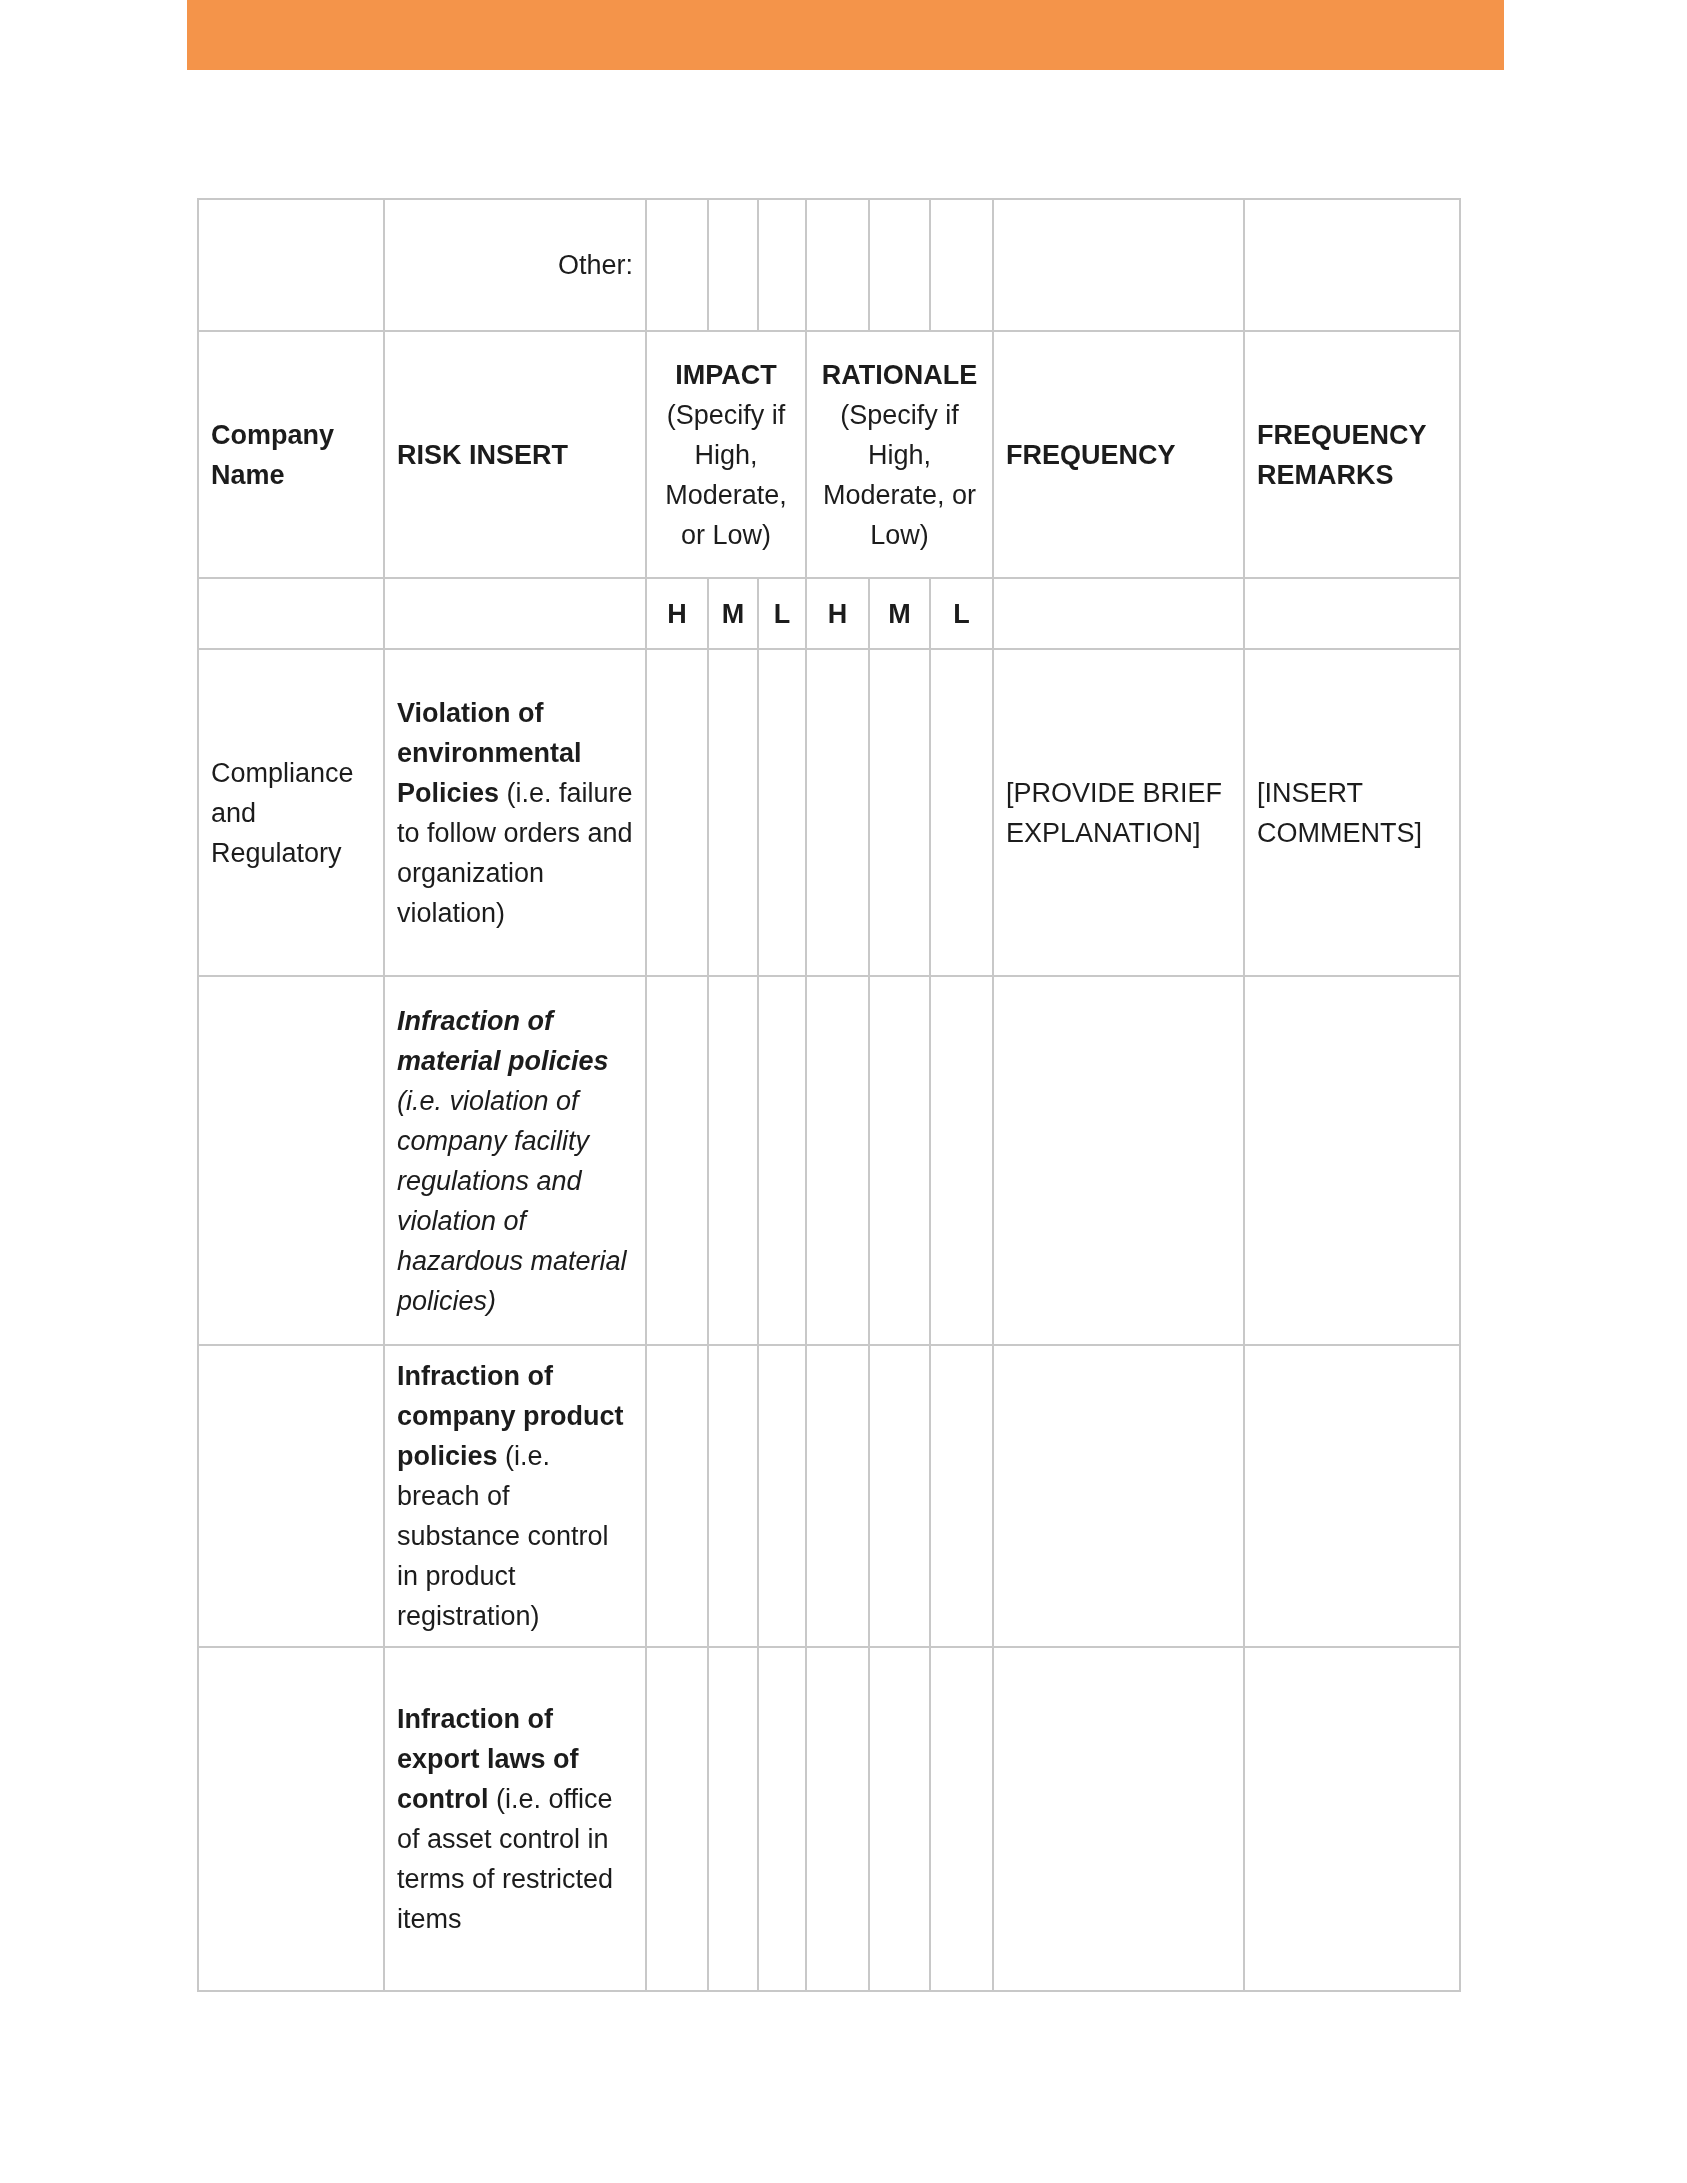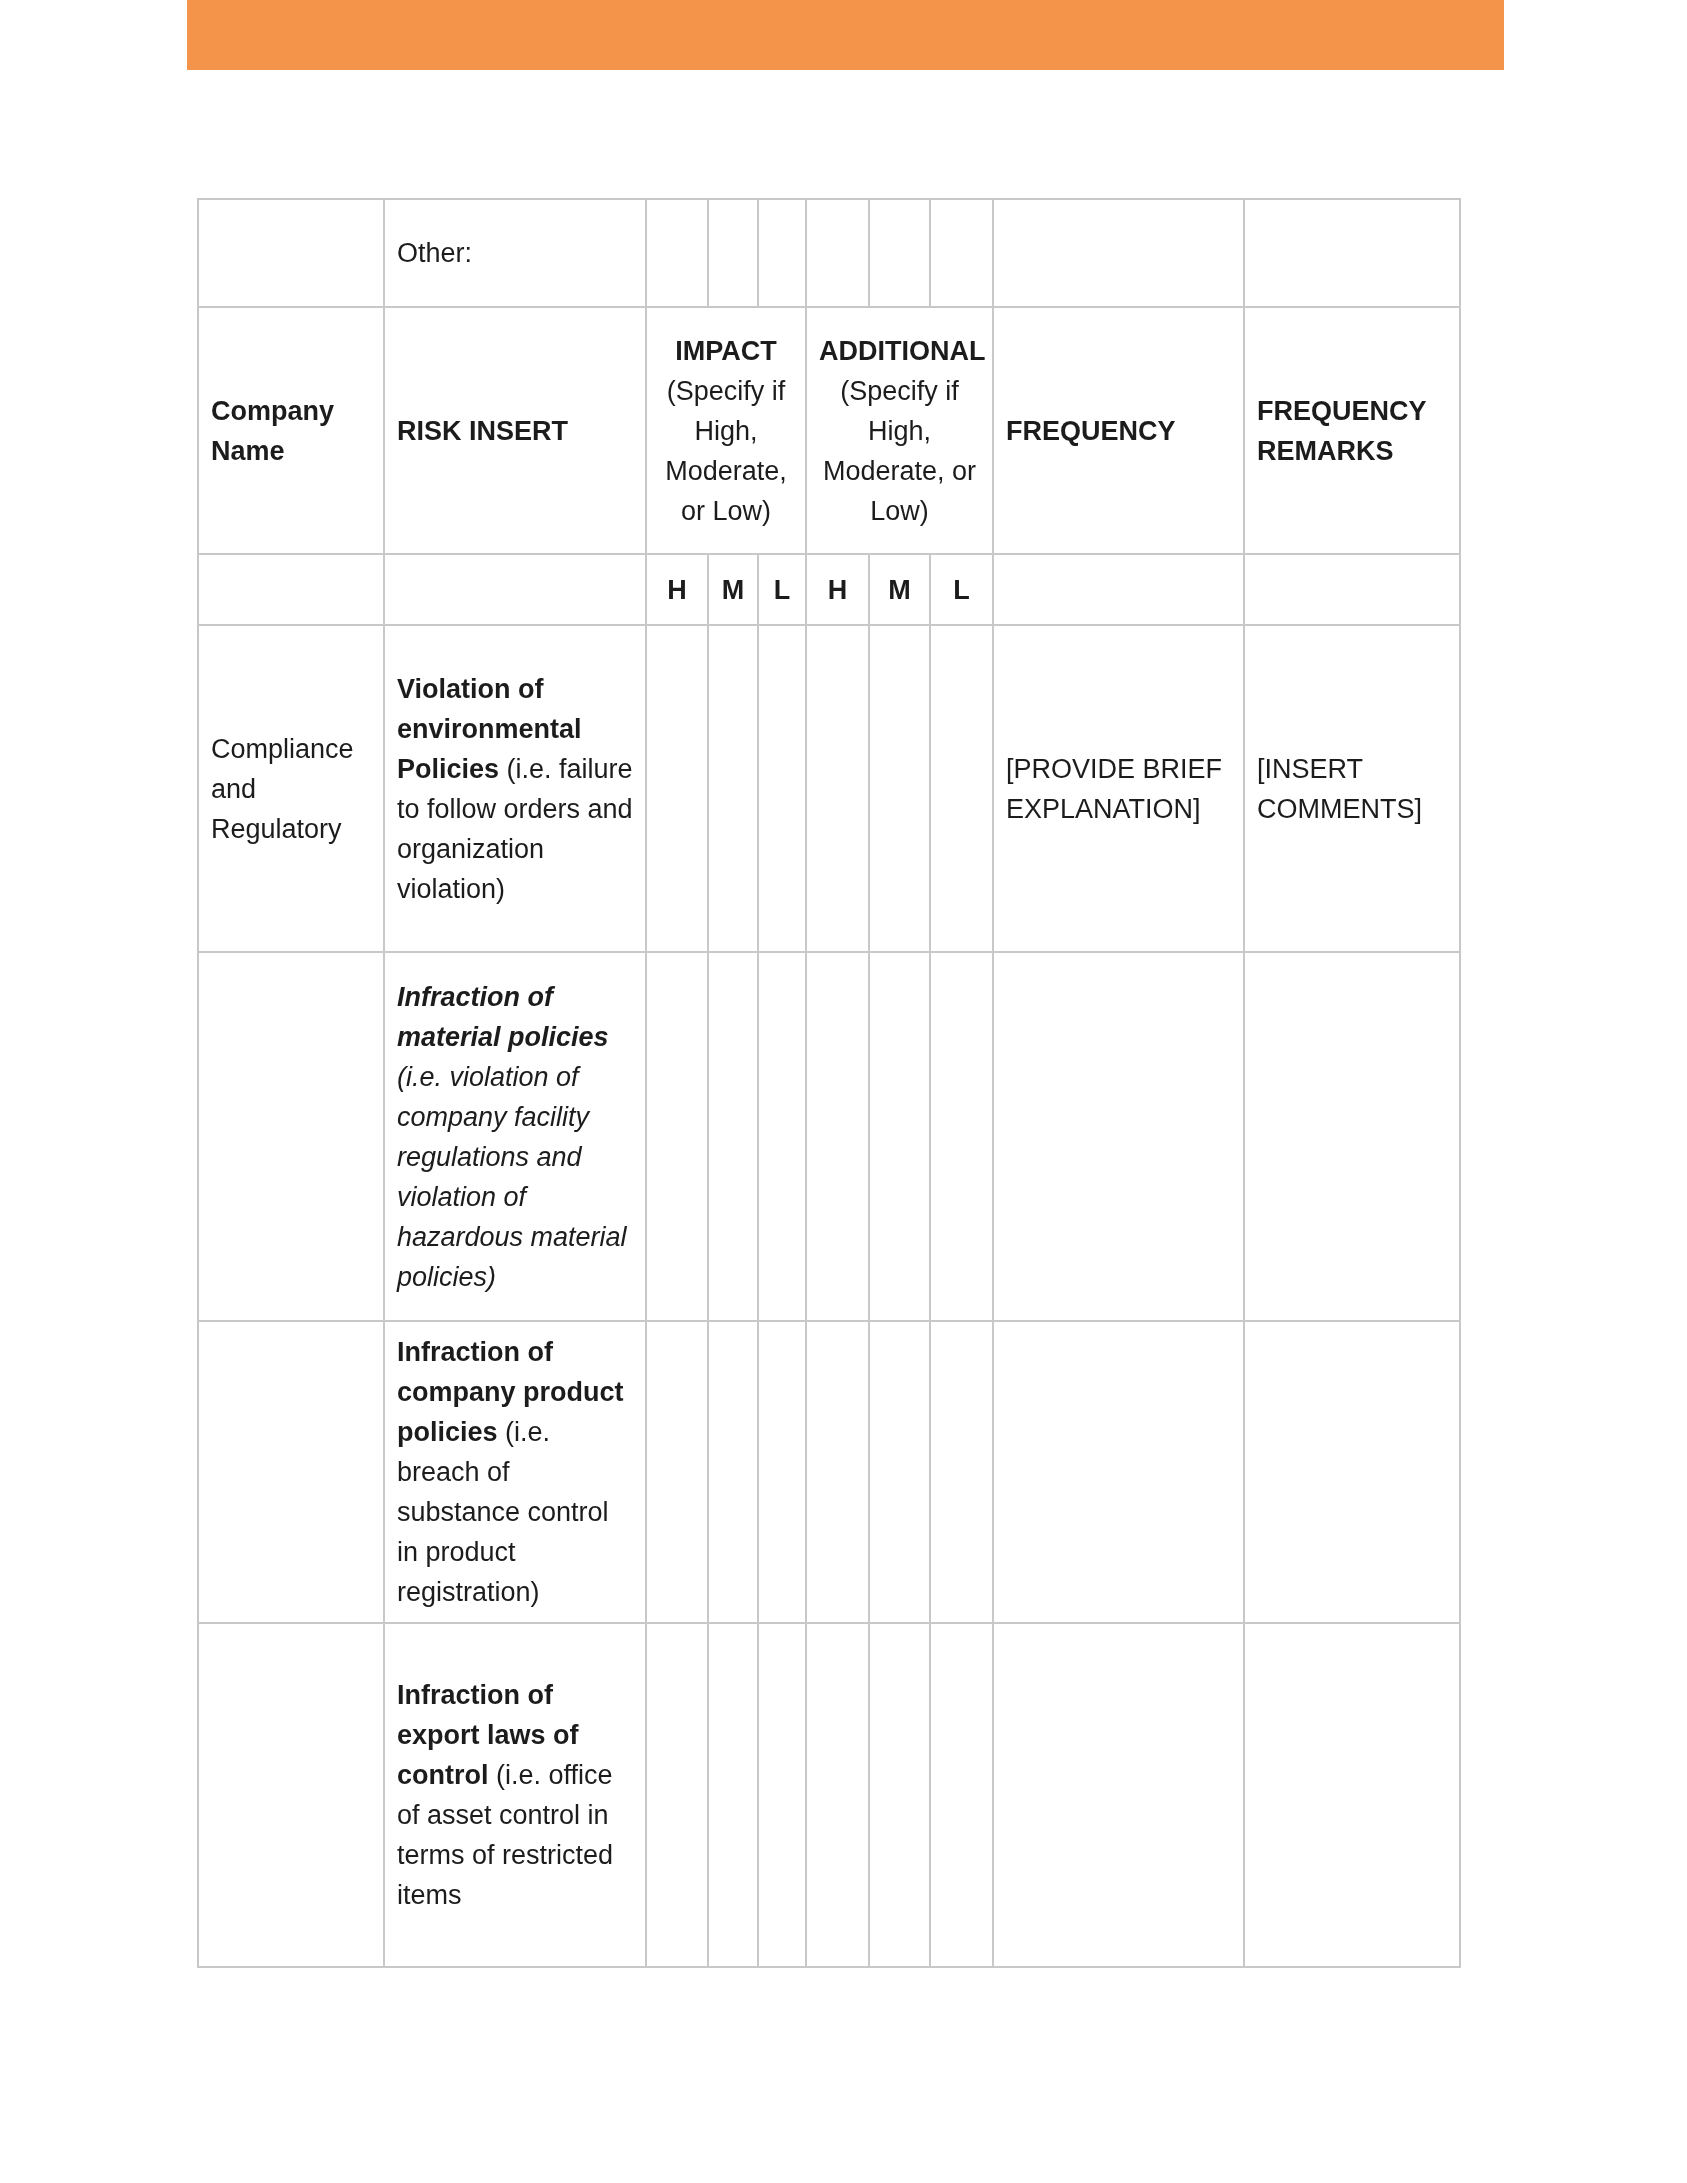--- a/index.html
+++ b/index.html
@@ -50,21 +50,21 @@
       <col style="width:50px">
       <col style="width:48px">
     <col style="width:63px">
       <col style="width:61px">
       <col style="width:63px">
     <col style="width:251px">
       <col style="width:216px">
   </colgroup>
 
   <tbody>
-      <tr style="height:108px;">
+      <tr style="height:132px;text-align:right;">
     <td></td>
     <td>
       <span>Other:</span>
     </td>
     <td></td>
     <td></td>
     <td></td>
     <td></td>
     <td></td>
     <td></td>
@@ -77,21 +77,21 @@
       <span class="b">Company Name</span>
     </td>
     <td>
       <span class="b">RISK INSERT</span>
     </td>
     <td class="center" colspan="3">
       <span class="b">IMPACT</span>
       <span>(Specify if High, Moderate, or Low)</span>
     </td>
     <td class="center" colspan="3">
-      <span class="b">ADDITIONAL</span>
+      <span class="b">RATIONALE</span>
       <span>(Specify if High, Moderate, or Low)</span>
     </td>
     <td>
       <span class="b">FREQUENCY</span>
     </td>
     <td>
       <span class="b">FREQUENCY REMARKS</span>
     </td>
   </tr>
 

